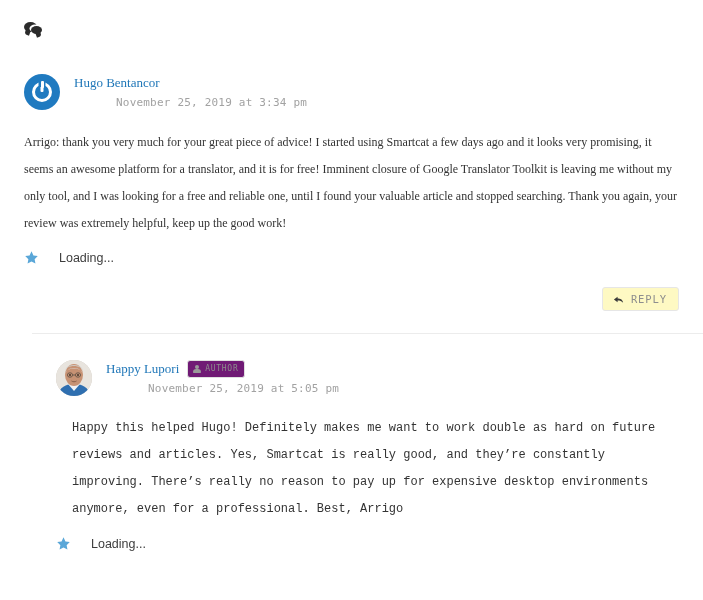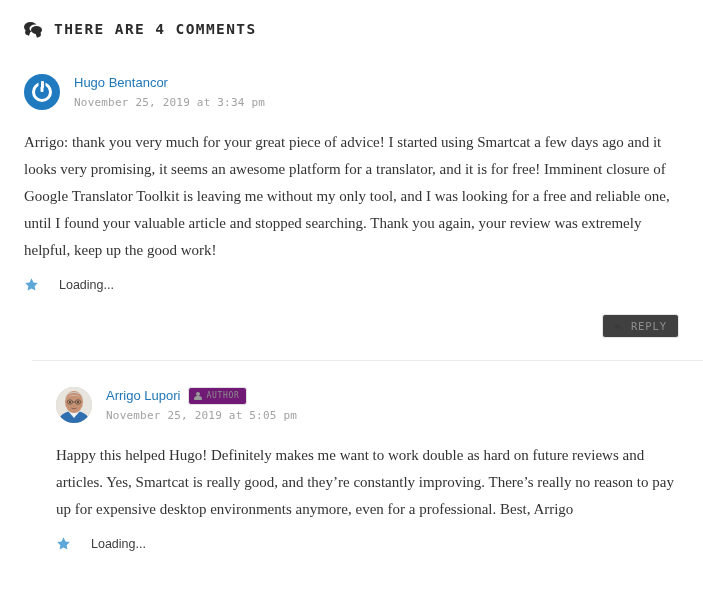--- a/index.html
+++ b/index.html
@@ -157,21 +157,21 @@
     margin-left: 14px;
     padding-top: 1px;
   }
   .author-line {
     display: flex;
     align-items: center;
     gap: 8px;
     height: 16px;
   }
   .author-name {
-    font-family: Liberation Sans, sans-serif;
+    font-family: Liberation Serif, serif;
     font-size: 13px;
     color: #2077b8;
     text-decoration: none;
     line-height: 16px;
   }
   .author-badge {
     display: inline-flex;
     align-items: center;
     gap: 4px;
     border: 1px solid #e0e0e0;
@@ -207,32 +207,33 @@
     border-radius: 4px 4px 1px 1px;
     background: #9a9a9a;
   }
   .comment-date {
     font-family: "DejaVu Sans Mono", "Liberation Mono", monospace;
     font-size: 11px;
     color: #a2a2a2;
     margin-top: 5px;
     letter-spacing: 0.2px;
     white-space: pre;
+    margin-left: 42px;
   }
 
   
   .comment-body {
     font-family: "Liberation Serif", "DejaVu Serif", serif;
-    font-size: 15px;
+    font-size: 12px;
     line-height: 27px;
     color: #333333;
     margin-top: 19px;
   }
   .comment.level-1 .comment-body { margin-left: 0; }
-  .comment.level-2 .comment-body { margin-left: 0; }
+  .comment.level-2 .comment-body { margin-left: 16px; font-family: Liberation Mono, monospace; }
 
   
   .loading-row {
     display: flex;
     align-items: center;
     gap: 20px;
     margin-top: 13px;
   }
   .star-icon {
     width: 15px;
@@ -250,42 +251,41 @@
     display: flex;
     justify-content: flex-end;
     margin-top: 22px;
   }
   .reply-button {
     display: inline-flex;
     align-items: center;
     gap: 7px;
     border: 1px solid #e6e6e6;
     border-radius: 3px;
-    background: #404040;
+    background: #fef9c3;
     padding: 5px 11px 5px 10px;
     cursor: pointer;
   }
   .reply-label {
     font-family: "DejaVu Sans Mono", "Liberation Mono", monospace;
     font-size: 10.5px;
     letter-spacing: 0.9px;
     color: #8e8e8e;
     line-height: 12px;
   }
   .reply-arrow { width: 11px; height: 11px; flex: 0 0 auto; }
 </style>
 </head>
 <body>
 
 <div class="comments-header">
   <span class="comments-icon">
     <span class="bub bub1"></span>
     <span class="bub bub2"></span>
   </span>
-  <span class="comments-title">THERE ARE 4 COMMENTS</span>
 </div>
 
 <ul class="comment-list">
 
   <li class="comment level-1">
     <div class="comment-meta">
       <div class="avatar avatar-logo">
         <span class="ring"></span>
         <span class="notch"></span>
       </div>
@@ -329,21 +329,21 @@
           <ellipse cx="14" cy="15" rx="2.6" ry="2.2" fill="none" stroke="#6d5a4c" stroke-width="1"></ellipse>
           <ellipse cx="22" cy="15" rx="2.6" ry="2.2" fill="none" stroke="#6d5a4c" stroke-width="1"></ellipse>
           <line x1="16.6" y1="15" x2="19.4" y2="15" stroke="#6d5a4c" stroke-width="1"></line>
           <ellipse cx="14" cy="15" rx="1.1" ry="1.1" fill="#4a3a2e"></ellipse>
           <ellipse cx="22" cy="15" rx="1.1" ry="1.1" fill="#4a3a2e"></ellipse>
           <path d="M15.5 21 C17 22 19 22 20.5 21" stroke="#8a604b" stroke-width="1" fill="none"></path>
         </svg>
       </div>
       <div class="meta-text">
         <div class="author-line">
-          <a class="author-name" href="#">Arrigo Lupori</a>
+          <a class="author-name" href="#">Happy Lupori</a>
           <span class="author-badge">
             <span class="person-icon">
               <span class="head"></span>
               <span class="body"></span>
             </span>
             <span class="badge-label">AUTHOR</span>
           </span>
         </div>
         <div class="comment-date">November 25, 2019 at 5:05 pm</div>
       </div>

